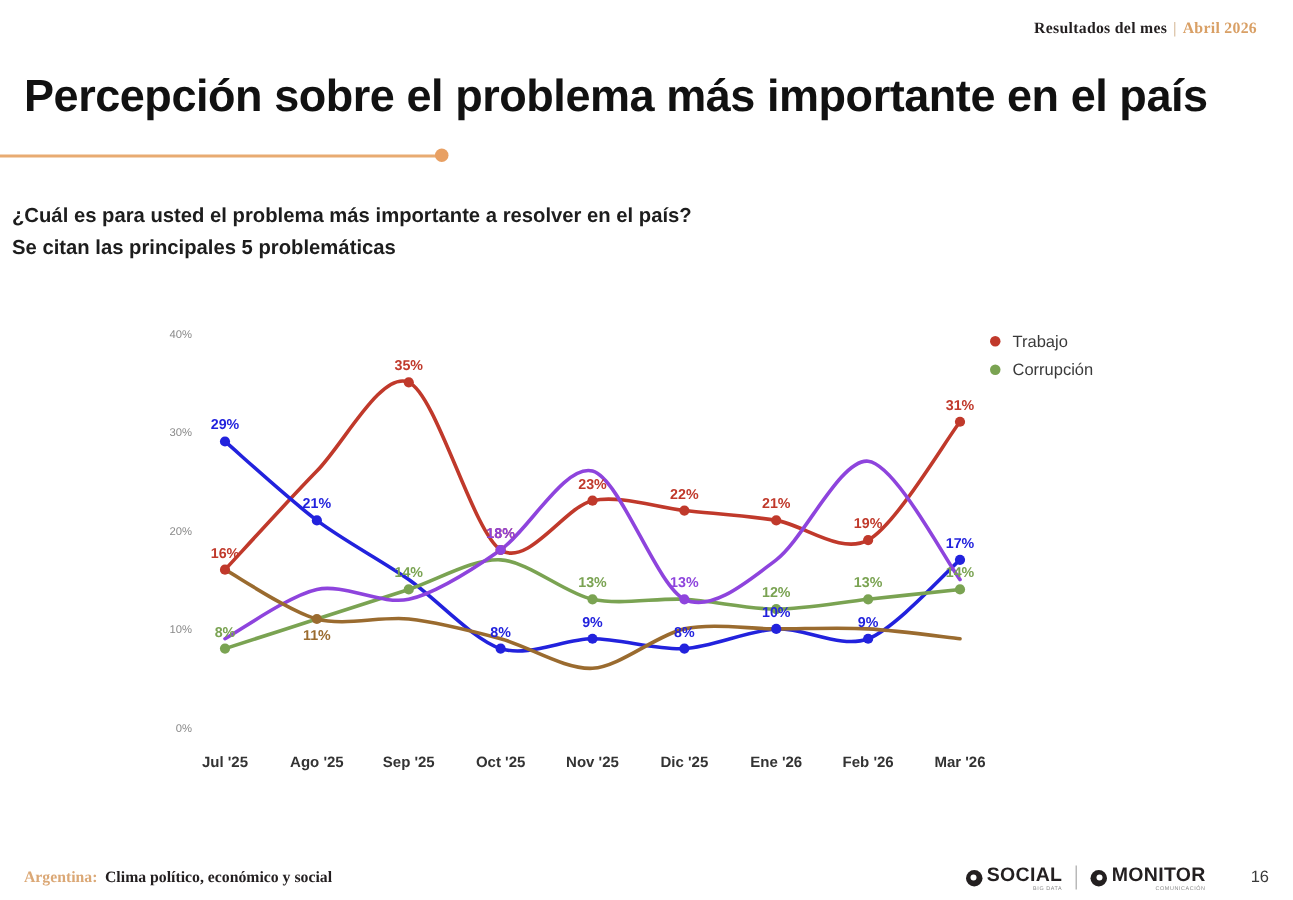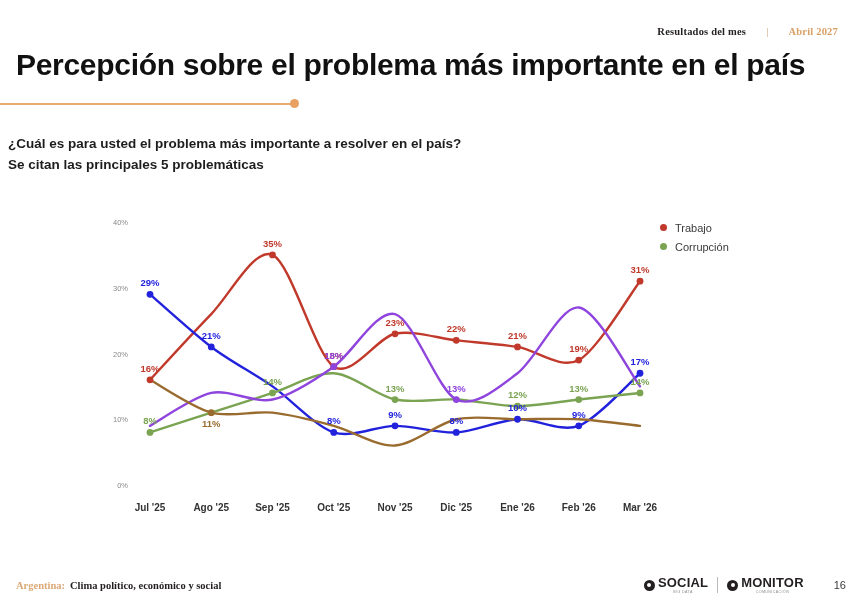--- a/index.html
+++ b/index.html
@@ -8,21 +8,21 @@
     font-family:"Liberation Sans", sans-serif;
     color:#1a1a1a;overflow:hidden;position:relative;
   }
   .slide{position:relative;width:862px;height:600px;}
 
   
   .topbar{
     position:absolute;top:14px;right:24px;
     font-family:"Liberation Serif", serif;
     font-size:10.5px;font-weight:bold;letter-spacing:.2px;
-    display:flex;align-items:center;gap:20px;margin-top:12px;
+    display:flex;align-items:center;gap:4px;
   }
   .topbar .tb-main{color:#231f20;}
   .topbar .tb-sep{color:#c9a47a;font-weight:normal;}
   .topbar .tb-date{color:#d9a066;}
 
   .title{
     position:absolute;left:16px;top:48px;width:800px;
     font-size:30px;font-weight:bold;letter-spacing:-0.3px;
     color:#111111;line-height:1.15;
   }
@@ -63,33 +63,33 @@
     display:flex;align-items:center;gap:9px;
   }
   .logo{display:flex;align-items:center;gap:3px;}
   .logo-mark{
     width:11px;height:11px;border-radius:50%;background:#231f20;
     display:flex;align-items:center;justify-content:center;
   }
   .logo-mark i{display:block;width:4px;height:4px;border-radius:50%;background:#fff;}
   .logo-text{font-size:13px;font-weight:bold;color:#231f20;letter-spacing:.2px;line-height:1;}
   .logo-sub{font-size:3.6px;color:#8a8a8a;letter-spacing:.4px;margin-top:1px;}
-  .logo-stack{display:flex;flex-direction:column;align-items:center;}
+  .logo-stack{display:flex;flex-direction:column;align-items:flex-end;}
   .logo-divider{width:1px;height:16px;background:#b9b9b9;}
   .page-num{font-size:11px;color:#3a3a3a;margin-left:21px;}
 </style>
 </head>
 <body>
 
 <div class="slide">
 
   <div class="topbar">
     <span class="tb-main">Resultados del mes</span>
     <span class="tb-sep">|</span>
-    <span class="tb-date">Abril 2027</span>
+    <span class="tb-date">Abril 2026</span>
   </div>
 
   <div class="title">Percepción sobre el problema más importante en el país</div>
   <div class="rule"></div>
   <div class="rule-dot"></div>
 
   <div class="subtitle">
     <div>¿Cuál es para usted el problema más importante a resolver en el país?</div>
     <div>Se citan las principales 5 problemáticas</div>
   </div>

